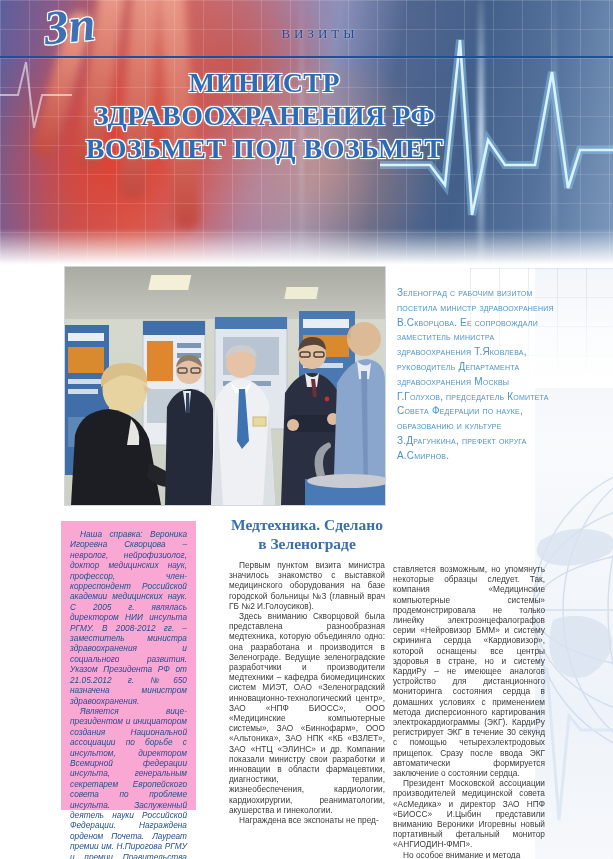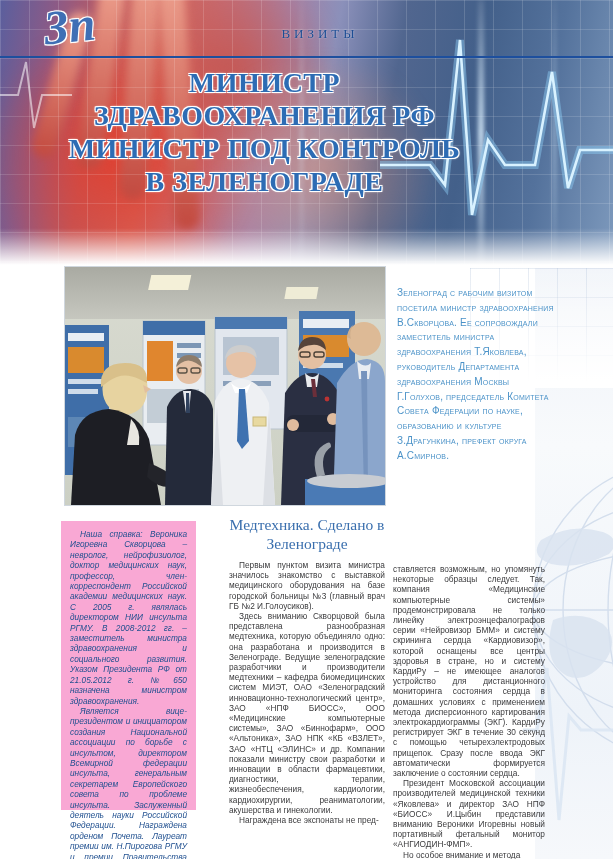--- a/index.html
+++ b/index.html
@@ -71,21 +71,21 @@
   
   .info-box{
     position:absolute;left:61px;top:521px;width:135px;height:289px;
     background:#f9a8d4;box-sizing:border-box;padding:8px 9px 0 9px;
     font-style:italic;color:#1f4f8f;font-size:8.3px;line-height:10.4px;text-align:justify;}
   .info-box p{margin:0;text-indent:10px;}
   .col-mid{position:absolute;left:229px;top:515px;width:156px;}
   .col-right{position:absolute;left:393px;top:517px;width:152px;}
   .article-heading{
     margin:0 0 7px 0;text-align:center;font-family:"Liberation Serif",serif;
-    font-weight:normal;font-size:15.5px;line-height:19px;color:#3a6fae;}
+    font-weight:bold;font-size:15.5px;line-height:19px;color:#3a6fae;}
   .body-text{font-size:8.3px;line-height:10.2px;color:#3b3b3d;text-align:justify;}
   .body-text p{margin:0;text-indent:10px;}
   .body-text p.no-indent{text-indent:0;margin-top:47px;}
   
   .right-strip{position:absolute;left:535px;top:268px;width:78px;height:591px;
     background:linear-gradient(to bottom,#eef2f8,#f8fafc 30%,#eef3f9 75%,#f6f8fb 100%);}
   .globe{position:absolute;left:523px;top:420px;}
 </style>
 </head>
 <body>
@@ -125,22 +125,21 @@
       <path d="M380 165 L430 165 L445 185 L460 40 L472 215 L488 140 L505 165 L535 165 L552 72 L568 188 L580 150 L613 150" stroke="rgba(140,205,245,.45)" stroke-width="8"></path>
       <path d="M380 165 L430 165 L445 185 L460 40 L472 215 L488 140 L505 165 L535 165 L552 72 L568 188 L580 150 L613 150" stroke="#d9f2ff" stroke-width="2.6"></path>
     </g>
   </svg>
   <div class="rule"></div>
   <div class="logo">Зп</div>
   <div class="section-label">ВИЗИТЫ</div>
   <div class="page-title">
     <span>МИНИСТР</span>
     <span>ЗДРАВООХРАНЕНИЯ РФ</span>
-    <span>МИНИСТР ПОД КОНТРОЛЬ</span>
-    <span>В ЗЕЛЕНОГРАДЕ</span>
+    <span>ВОЗЬМЕТ ПОД ВОЗЬМЕТ</span>
   </div>
   <div class="header-fade"></div>
 </div>
 <div class="grid-tail"></div>
 
 <div class="photo">
   <svg width="320" height="238" viewBox="0 0 320 238">
     <defs>
       <linearGradient id="wall" x1="0" y1="0" x2="0" y2="1">
         <stop offset="0" stop-color="#d9dbd1"></stop>
@@ -247,16 +246,16 @@
   <div class="body-text">
     <p>Первым пунктом визита министра значилось знакомство с выставкой медицинского оборудования на базе городской больницы №3 (главный врач ГБ №2 И.Голоусиков).</p>
     <p>Здесь вниманию Скворцовой была представлена разнообразная медтехника, которую объединяло одно: она разработана и производится в Зеленограде. Ведущие зеленоградские разработчики и производители медтехники – кафедра биомедицинских систем МИЭТ, ОАО «Зеленоградский инновационно-технологический центр», ЗАО «НПФ БИОСС», ООО «Медицинские компьютерные системы», ЗАО «Биннофарм», ООО «Альтоника», ЗАО НПК «КБ «ВЗЛЕТ», ЗАО «НТЦ «ЭЛИНС» и др. Компании показали министру свои разработки и инновации в области фармацевтики, диагностики, терапии, жизнеобеспечения, кардиологии, кардиохирургии, реаниматологии, акушерства и гинекологии.</p>
     <p>Награждена все экспонаты не пред-</p>
   </div>
 </div>
 
 <div class="col-right">
   <div class="body-text">
     <p class="no-indent">ставляется возможным, но упомянуть некоторые образцы следует. Так, компания «Медицинские компьютерные системы» продемонстрировала не только линейку электроэнцефалографов серии «Нейровизор БММ» и систему скрининга сердца «Кардиовизор», которой оснащены все центры здоровья в стране, но и систему КардиРу – не имеющее аналогов устройство для дистанционного мониторинга состояния сердца в домашних условиях с применением метода дисперсионного картирования электрокардиограммы (ЭКГ). КардиРу регистрирует ЭКГ в течение 30 секунд с помощью четырехэлектродовых прищепок. Сразу после ввода ЭКГ автоматически формируется заключение о состоянии сердца.</p>
-    <p>Президент Московской ассоциации производителей медицинской техники «Яковлева» и директор ЗАО НПФ «БИОСС» И.Цыбин представили вниманию Вероники Игоревны новый портативный фетальный монитор «АНГИОДИН-ФМП».</p>
+    <p>Президент Московской ассоциации производителей медицинской совета «АсМедика» и директор ЗАО НПФ «БИОСС» И.Цыбин представили вниманию Вероники Игоревны новый портативный фетальный монитор «АНГИОДИН-ФМП».</p>
     <p>Но особое внимание и метода</p>
   </div>
 </div>
 
 </body></html>

